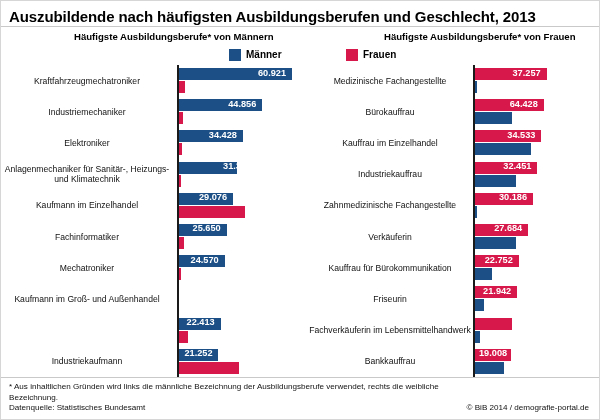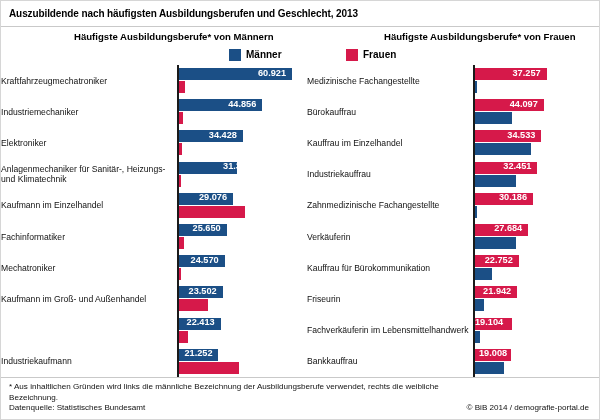--- a/index.html
+++ b/index.html
@@ -18,21 +18,21 @@
     position: relative;
     width: 600px;
     height: 420px;
     box-sizing: border-box;
     border: 1px solid #d6d6d6;
   }
   .title {
     position: absolute;
     left: 8px;
     top: 7px;
-    font-size: 10px;
+    font-size: 15px;
     font-weight: bold;
     letter-spacing: -0.1px;
     color: #000;
   }
   .panel-title {
     position: absolute;
     font-size: 9.6px;
     font-weight: bold;
     color: #000;
     margin-left: 40px;
@@ -84,21 +84,21 @@
     height: 312px;
   }
   .row {
     position: relative;
     height: 31.2px;
   }
   .cat-label {
     position: absolute;
     font-size: 8.6px;
     line-height: 10px;
-    text-align: left;
+    text-align: center;
     color: #111;
   }
   #panel-men .cat-label {
     right: 128px;
     width: 172px;
     top: 50%;
     transform: translateY(-50%);
   }
   #panel-women .cat-label {
     right: 128px;
@@ -245,25 +245,20 @@
         <div class="row">
           <div class="cat-label">Mechatroniker</div>
           <div class="bars">
             <div class="bar bar-main bar-blue" style="left: 0px; width: 45.5734px;"></div>
             <div class="value" style="left: 11.5734px;">24.570</div>
             <div class="bar bar-sec bar-red" style="left: 0px; width: 2.41129px;"></div>
           </div>
         </div>
         <div class="row">
           <div class="cat-label">Kaufmann im Groß- und Außenhandel</div>
-          <div class="bars">
-            <div class="bar bar-main bar-blue" style="left: 0px; width: 43.5924px;"></div>
-            <div class="value" style="left: 9.59242px;">23.502</div>
-            <div class="bar bar-sec bar-red" style="left: 0px; width: 29.4919px;"></div>
-          </div>
         </div>
         <div class="row">
           <div class="bars">
             <div class="bar bar-main bar-blue" style="left: 0px; width: 41.5725px;"></div>
             <div class="value" style="left: 7.5725px;">22.413</div>
             <div class="bar bar-sec bar-red" style="left: 0px; width: 8.90323px;"></div>
           </div>
         </div>
         <div class="row">
           <div class="cat-label">Industriekaufmann</div>
@@ -284,21 +279,21 @@
           <div class="bars">
             <div class="bar bar-main bar-red" style="left: 0px; width: 71.5094px;"></div>
             <div class="value" style="left: 37.5094px;">37.257</div>
             <div class="bar bar-sec bar-blue" style="left: 0px; width: 2.30323px;"></div>
           </div>
         </div>
         <div class="row">
           <div class="cat-label">Bürokauffrau</div>
           <div class="bars">
             <div class="bar bar-main bar-red" style="left: 0px; width: 68.7398px;"></div>
-            <div class="value" style="left: 34.7398px;">44.097</div>
+            <div class="value" style="left: 34.7398px;">64.428</div>
             <div class="bar bar-sec bar-blue" style="left: 0px; width: 37.0435px;"></div>
           </div>
         </div>
         <div class="row">
           <div class="cat-label">Kauffrau im Einzelhandel</div>
           <div class="bars">
             <div class="bar bar-main bar-red" style="left: 0px; width: 66.2811px;"></div>
             <div class="value" style="left: 32.2811px;">34.533</div>
             <div class="bar bar-sec bar-blue" style="left: 0px; width: 55.8072px;"></div>
           </div>
@@ -340,21 +335,21 @@
           <div class="bars">
             <div class="bar bar-main bar-red" style="left: 0px; width: 42.1145px;"></div>
             <div class="value" style="left: 8.11448px;">21.942</div>
             <div class="bar bar-sec bar-blue" style="left: 0px; width: 8.82903px;"></div>
           </div>
         </div>
         <div class="row">
           <div class="cat-label">Fachverkäuferin im Lebensmittelhandwerk</div>
           <div class="bars">
             <div class="bar bar-main bar-red" style="left: 0px; width: 36.6674px;"></div>
-            <div class="value" style="left: 0;">19.104</div>
+            <div class="value" style="left: 14px; margin-top: 12px;">19.104</div>
             <div class="bar bar-sec bar-blue" style="left: 0px; width: 4.99032px;"></div>
           </div>
         </div>
         <div class="row">
           <div class="cat-label">Bankkauffrau</div>
           <div class="bars">
             <div class="bar bar-main bar-red" style="left: 0px; width: 36.4831px;"></div>
             <div class="value" style="left: 4px;">19.008</div>
             <div class="bar bar-sec bar-blue" style="left: 0px; width: 28.9823px;"></div>
           </div>

